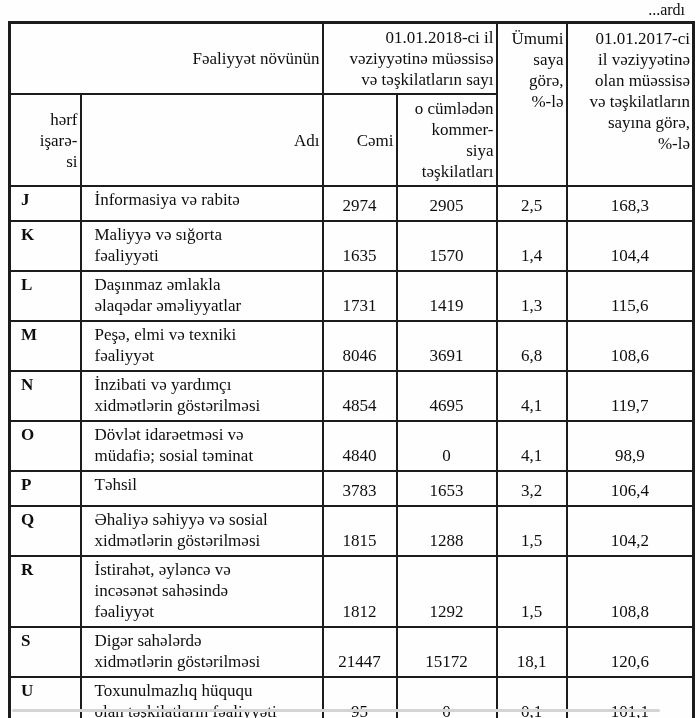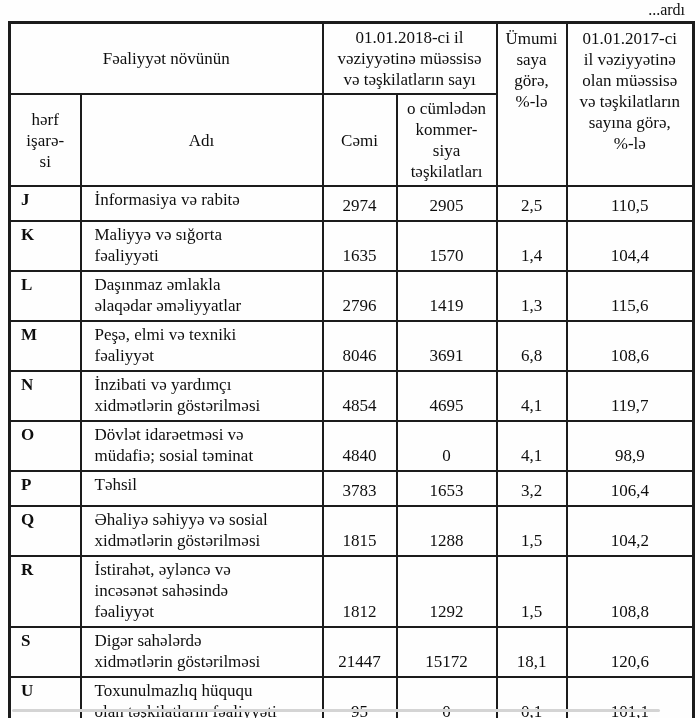--- a/index.html
+++ b/index.html
@@ -34,21 +34,21 @@
   }
   .stat th, .stat td {
     border: 2px solid #1c1c1c;
     font-size: 17px;
     line-height: 21px;
     font-weight: normal;
     overflow: hidden;
   }
   .stat thead th {
     white-space: pre-line;
-    text-align: center;
+    text-align: right;
     vertical-align: middle;
     padding: 3px 2px;
   }
   .stat thead th.vtop {
     vertical-align: top;
     padding-top: 4px;
   }
   td.letter {
     font-weight: bold;
     vertical-align: top;
@@ -122,36 +122,36 @@
 təşkilatları</th>
       </tr>
     </thead>
     <tbody>
         <tr>
       <td class="letter">J</td>
       <td class="name">İnformasiya və rabitə</td>
       <td class="num">2974</td>
       <td class="num">2905</td>
       <td class="num">2,5</td>
-      <td class="num">110,5</td>
+      <td class="num">168,3</td>
     </tr>
         <tr>
       <td class="letter">K</td>
       <td class="name">Maliyyə və sığorta
 fəaliyyəti</td>
       <td class="num">1635</td>
       <td class="num">1570</td>
       <td class="num">1,4</td>
       <td class="num">104,4</td>
     </tr>
         <tr>
       <td class="letter">L</td>
       <td class="name">Daşınmaz əmlakla
 əlaqədar əməliyyatlar</td>
-      <td class="num">2796</td>
+      <td class="num">1731</td>
       <td class="num">1419</td>
       <td class="num">1,3</td>
       <td class="num">115,6</td>
     </tr>
         <tr>
       <td class="letter">M</td>
       <td class="name">Peşə, elmi və texniki
 fəaliyyət</td>
       <td class="num">8046</td>
       <td class="num">3691</td>

